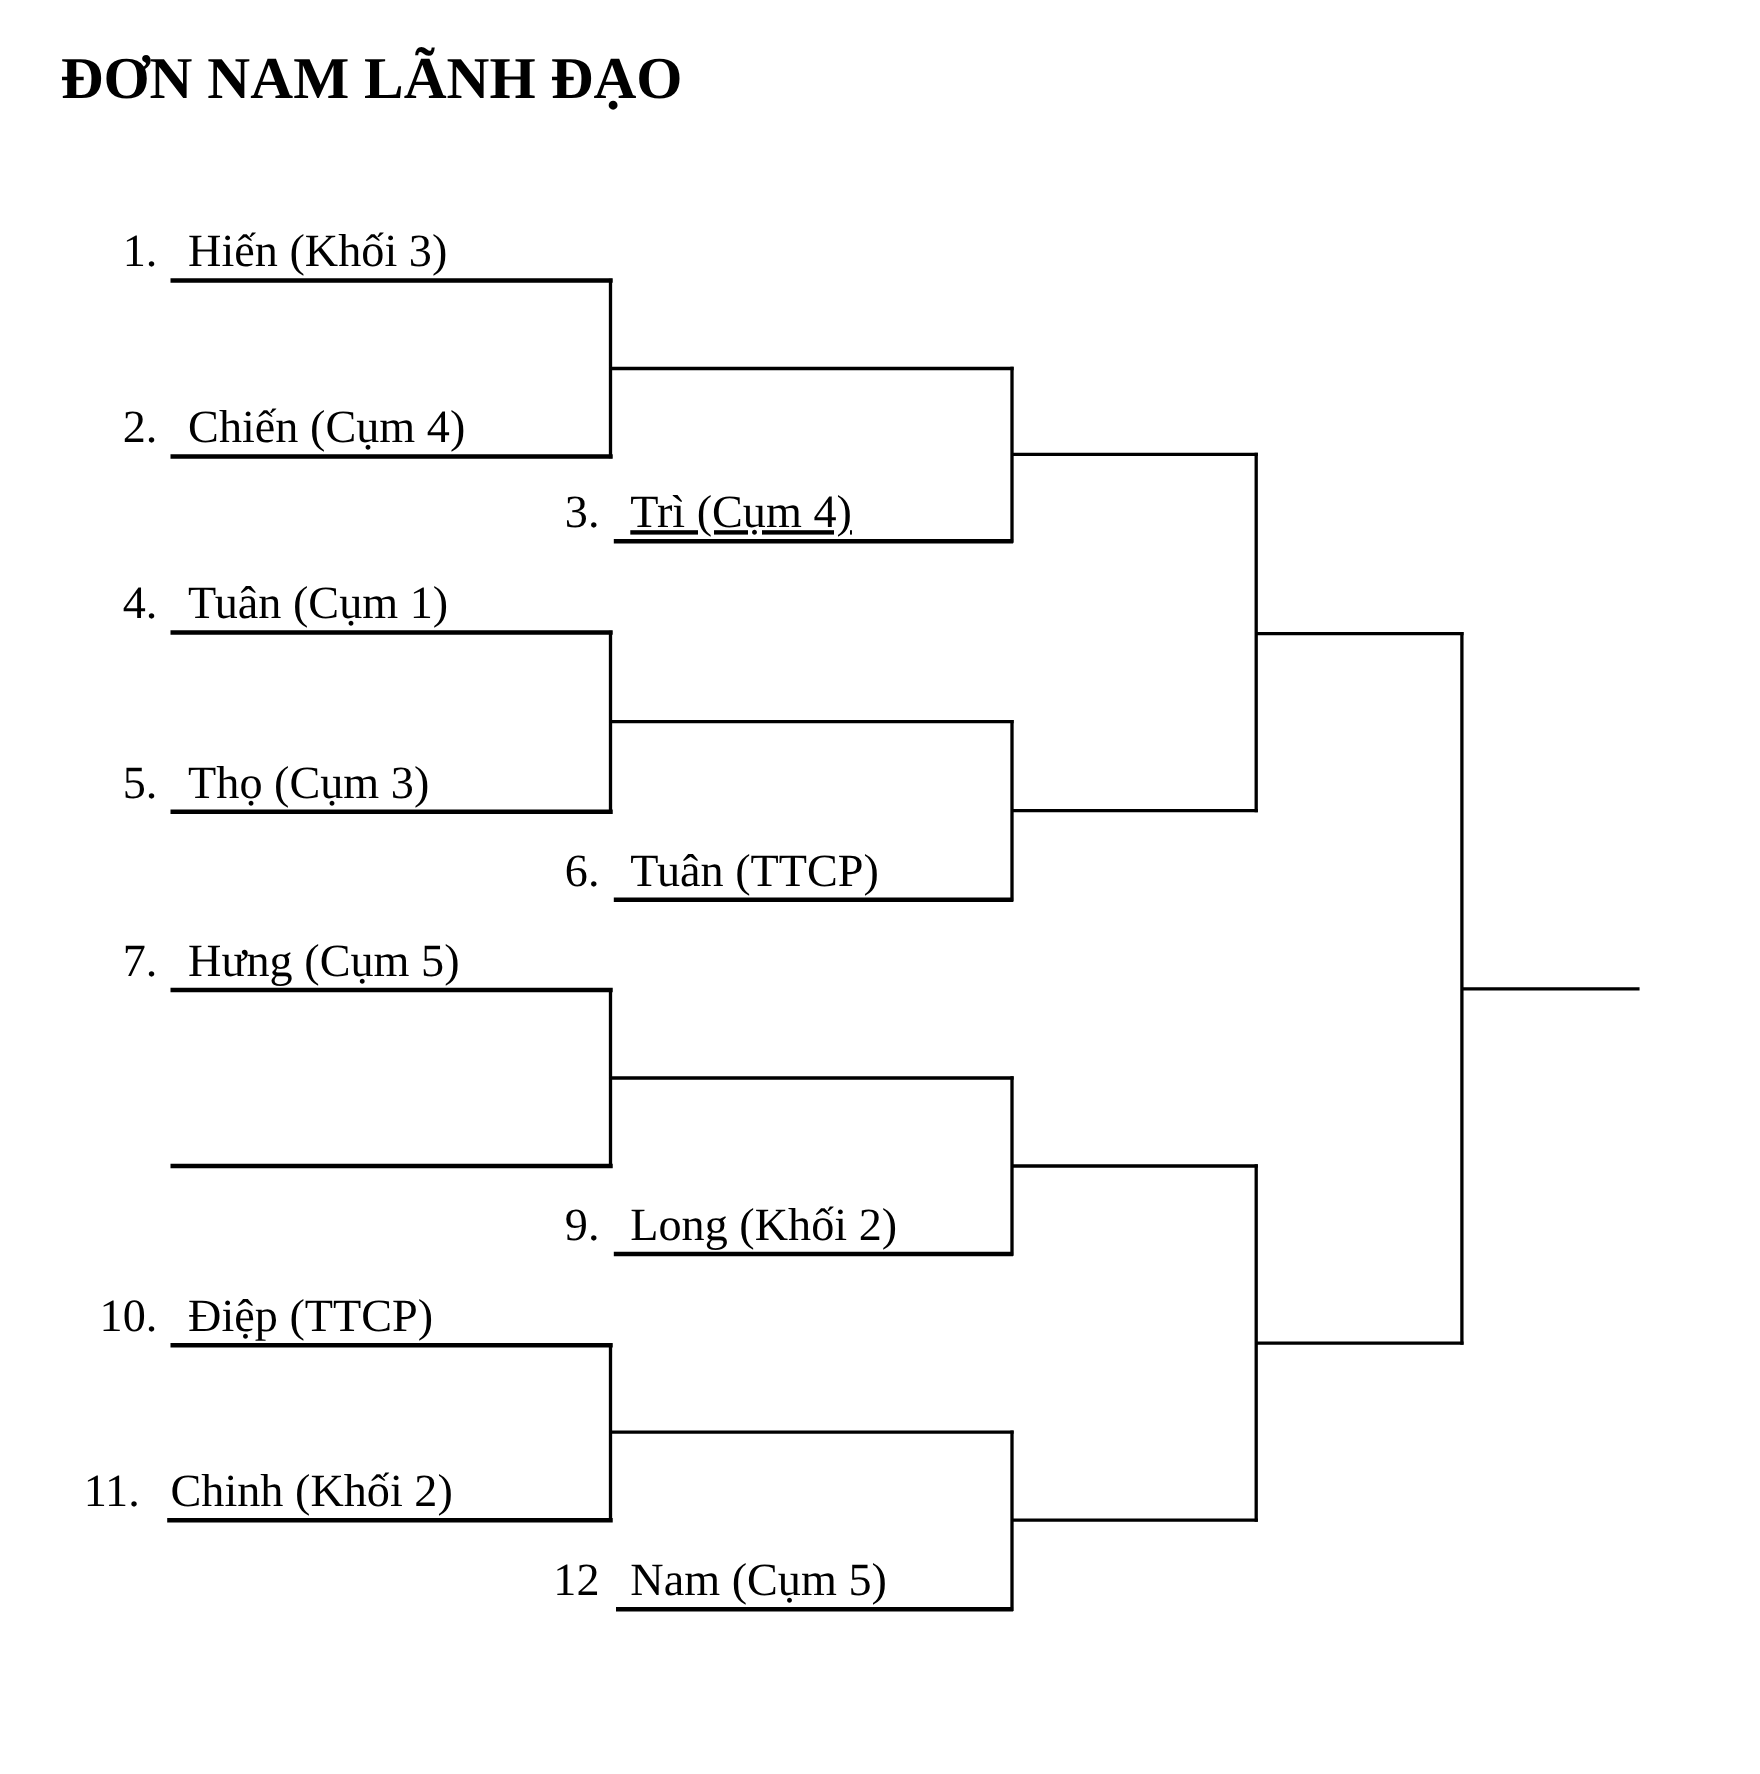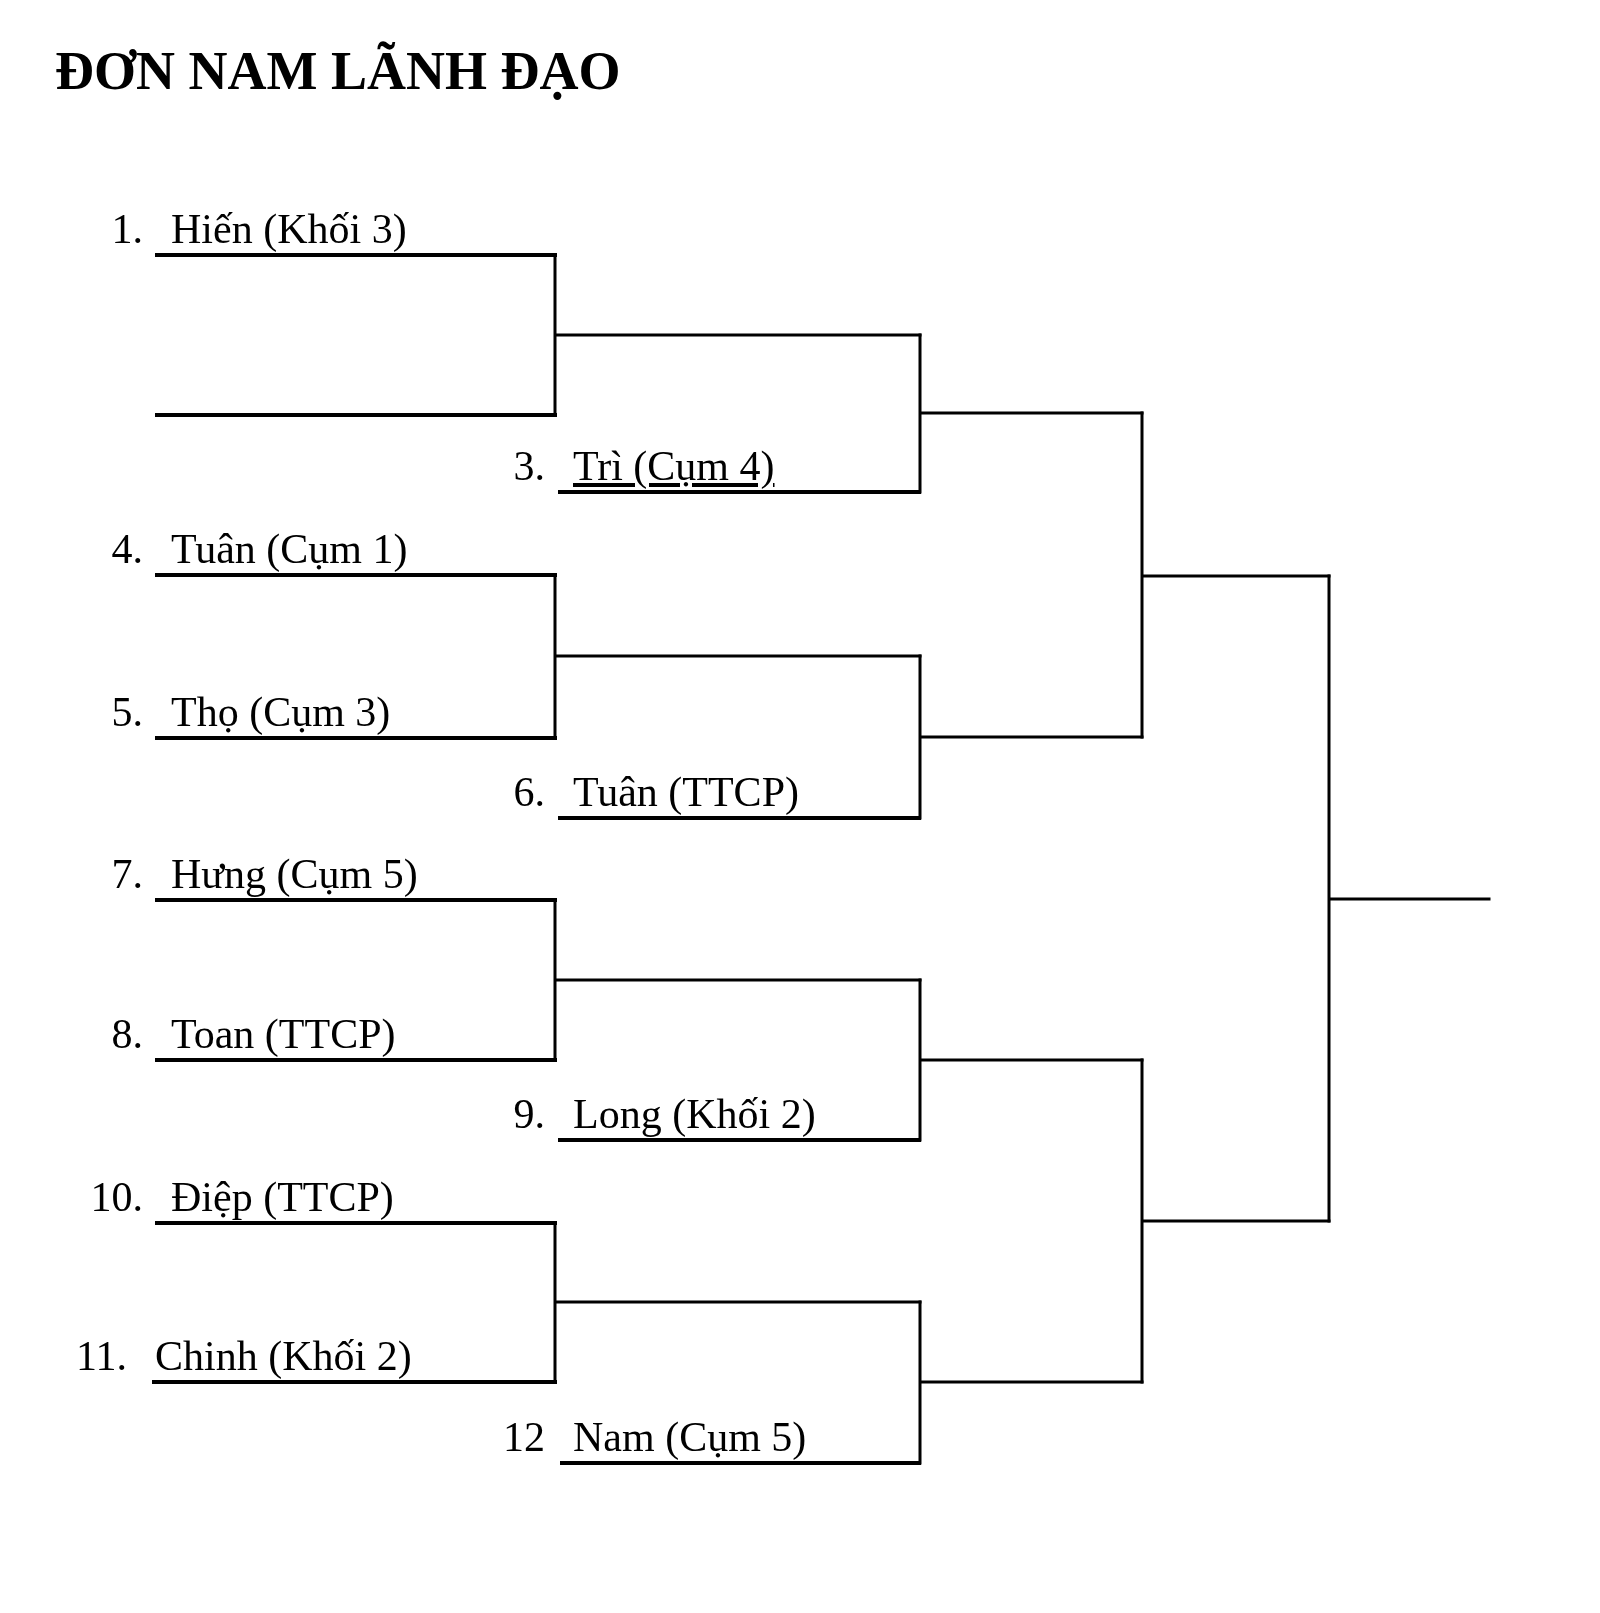--- a/index.html
+++ b/index.html
@@ -72,37 +72,37 @@
     <path d="M920 335 V492 M920 413 H1142 M920 656 V818 M920 737 H1142 M920 980 V1140 M920 1060 H1142 M920 1302 V1463 M920 1382 H1142" stroke="#000000" stroke-width="3" fill="none" stroke-linecap="square"></path>
 
     <path d="M1142 413 V737 M1142 576 H1329 M1142 1060 V1382 M1142 1221 H1329" stroke="#000000" stroke-width="3" fill="none" stroke-linecap="square"></path>
 
     <path d="M1329 576 V1221 M1329 899 H1489" stroke="#000000" stroke-width="3" fill="none" stroke-linecap="square"></path>
   </svg>
 
   <div class="entry pos-1">
     <span class="seed">1.</span><span class="name">Hiến (Khối 3)</span>
   </div>
+  <div class="entry pos-2">
+    <span class="seed">2.</span><span class="name">Chiến (Cụm 4)</span>
+  </div>
   <div class="entry pos-3">
     <span class="seed">3.</span><span class="name">Trì (Cụm 4)</span>
   </div>
   <div class="entry pos-4">
     <span class="seed">4.</span><span class="name">Tuân (Cụm 1)</span>
   </div>
   <div class="entry pos-5">
     <span class="seed">5.</span><span class="name">Thọ (Cụm 3)</span>
   </div>
   <div class="entry pos-6">
     <span class="seed">6.</span><span class="name">Tuân (TTCP)</span>
   </div>
   <div class="entry pos-7">
     <span class="seed">7.</span><span class="name">Hưng (Cụm 5)</span>
-  </div>
-  <div class="entry pos-8">
-    <span class="seed">8.</span><span class="name">Toan (TTCP)</span>
   </div>
   <div class="entry pos-9">
     <span class="seed">9.</span><span class="name">Long (Khối 2)</span>
   </div>
   <div class="entry pos-10">
     <span class="seed">10.</span><span class="name">Điệp (TTCP)</span>
   </div>
   <div class="entry pos-11">
     <span class="seed">11.</span><span class="name">Chinh (Khối 2)</span>
   </div>

